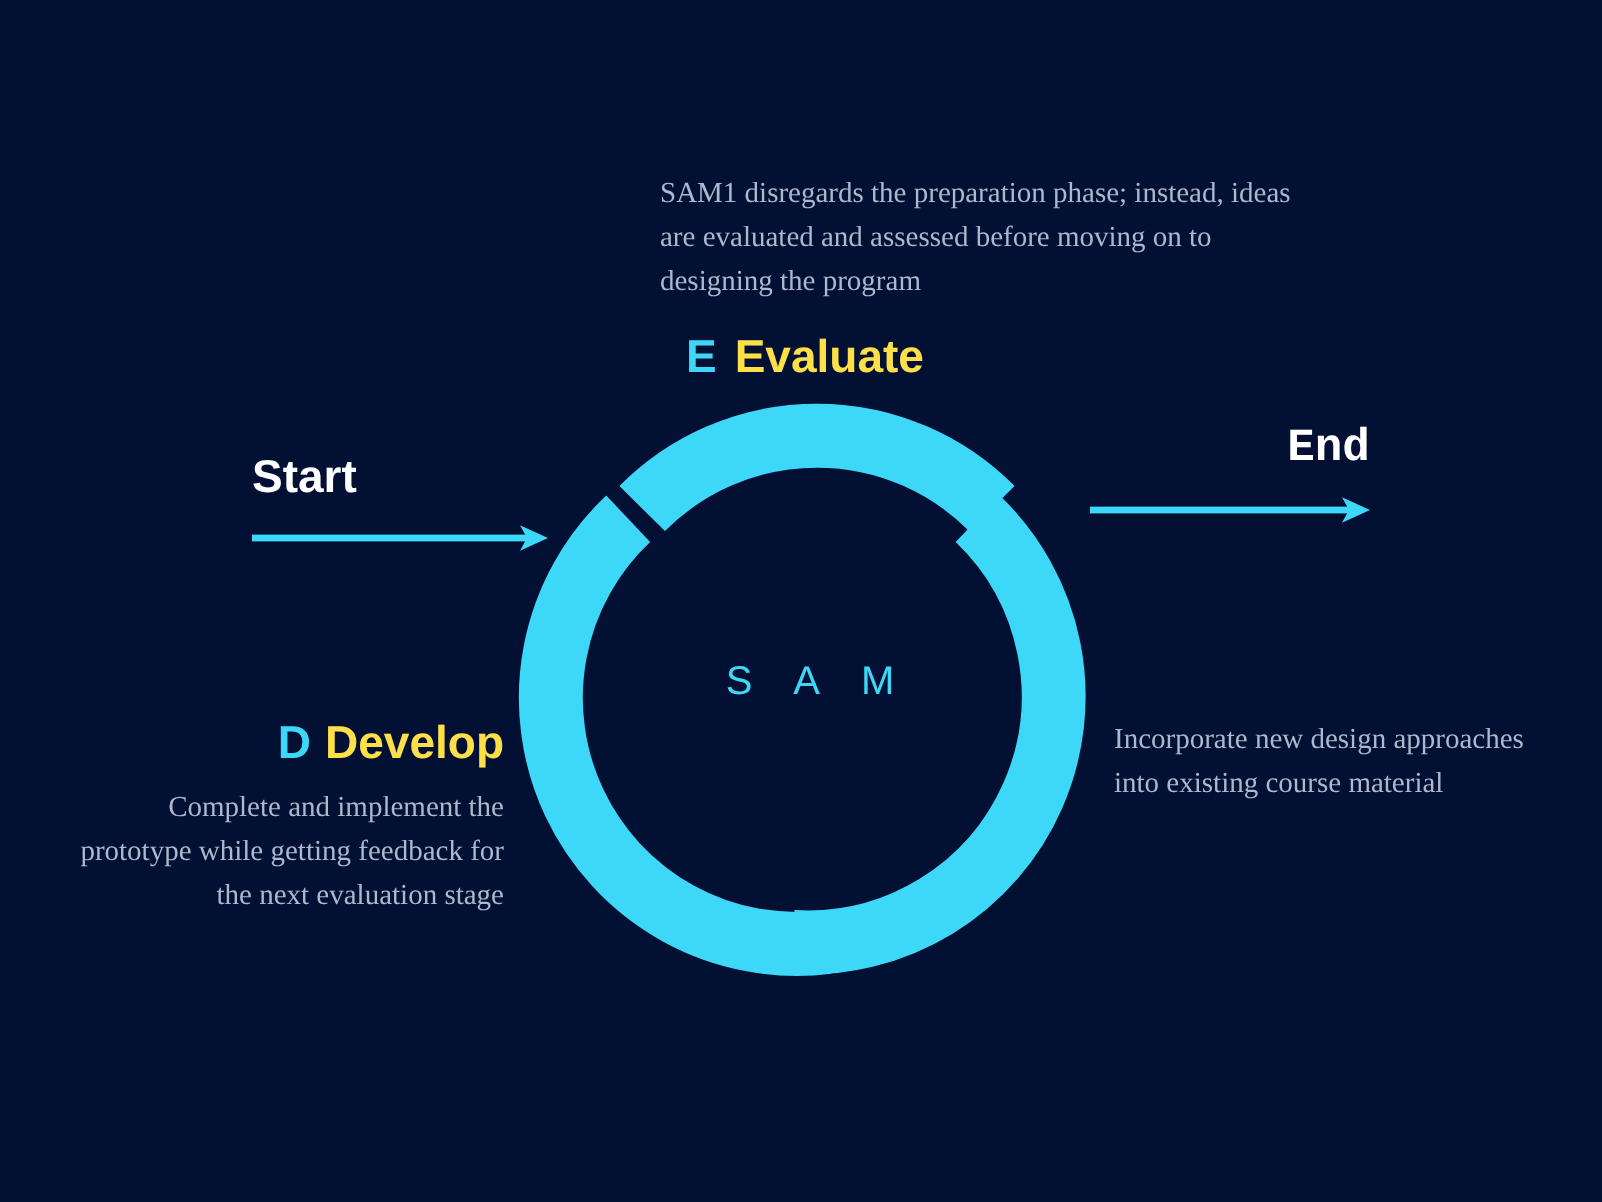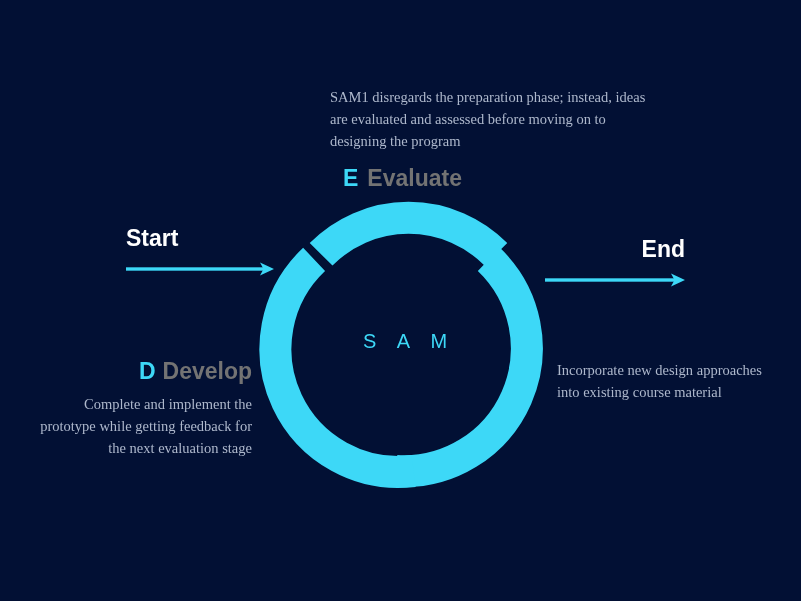--- a/index.html
+++ b/index.html
@@ -50,21 +50,21 @@
     font-size: 23px;
     font-weight: bold;
     line-height: 1.12;
     white-space: nowrap;
   }
   .section-heading .letter {
     color: #3DD8F7;
     margin-right: 9px;
   }
   .section-heading .title {
-    color: #737373;
+    color: #fde047;
   }
   .section-desc {
     font-size: 14.5px;
     line-height: 1.52;
     color: #AEB8CC;
     font-weight: 400;
     font-family: Liberation Serif, serif;
   }
 
   
@@ -126,23 +126,24 @@
     white-space: nowrap;
   }
   #arrow-start {
     left: 126px;
     top: 197px;
     width: 148px;
     text-align: left;
   }
   #arrow-end {
     left: 545px;
-    top: 208px;
+    top: 183px;
     width: 140px;
     text-align: right;
+    font-family: Liberation Mono, monospace;
   }
   .arrow-svg {
     display: block;
     margin-top: 12px;
   }
 </style>
 </head>
 <body>
 
 <div id="canvas">

